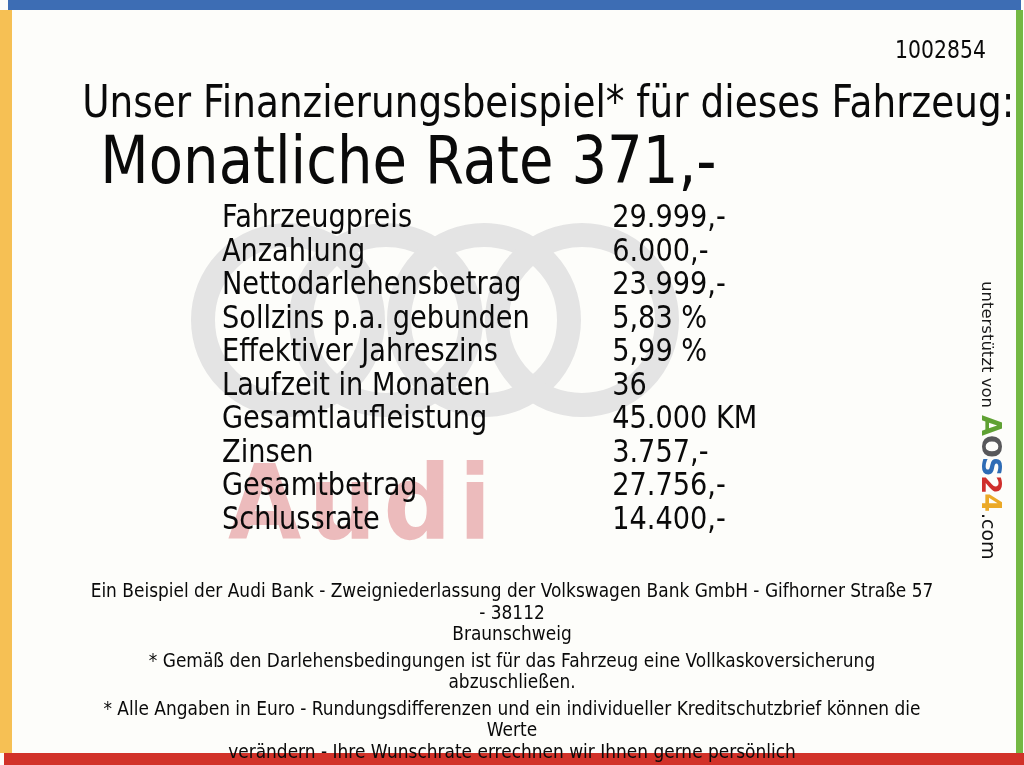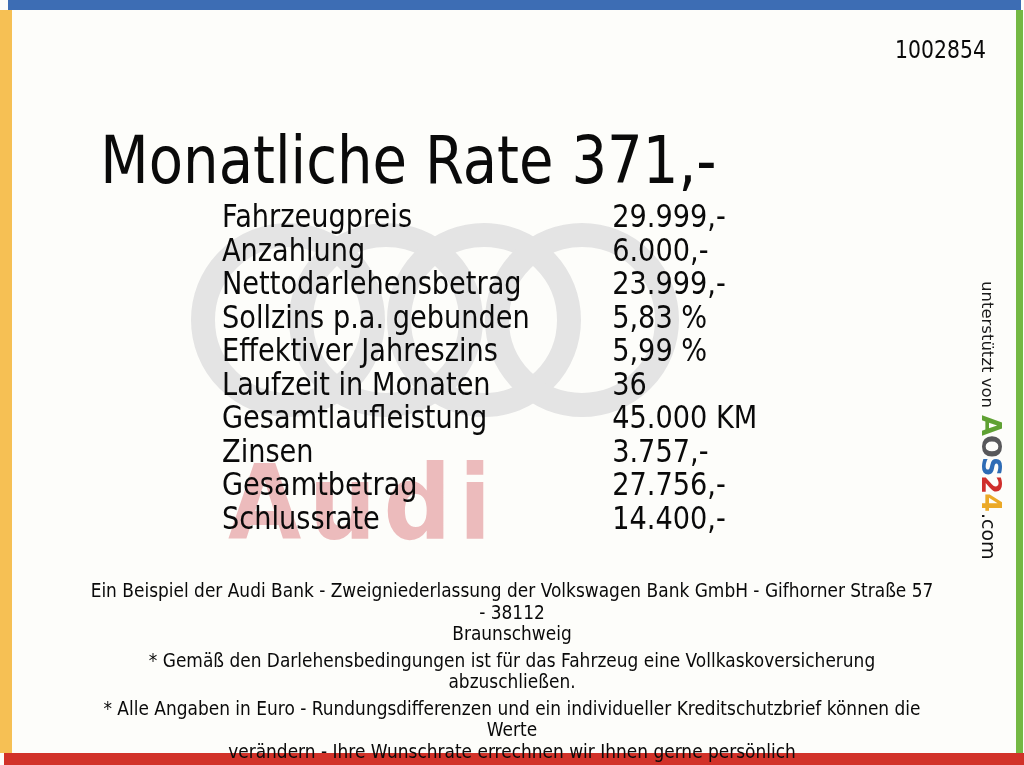--- a/index.html
+++ b/index.html
@@ -75,20 +75,23 @@
       <circle cx="296" cy="104" r="85"></circle>
       <circle cx="394" cy="104" r="85"></circle>
     </g>
   </svg>
   <div class="audi-word" style="color: rgba(198, 35, 45, 0.3);">Audi</div>
 
   <div class="doc-number">
     <span class="cx cx-r">1002854</span>
   </div>
 
+  <h1 class="title">
+    <span class="cx cx-c">Unser Finanzierungsbeispiel* für dieses Fahrzeug:</span>
+  </h1>
   <div class="subtitle">
     <span class="cx cx-c">Monatliche Rate 371,-</span>
   </div>
 
   <div class="ftable">
     <div class="frow">
       <span class="flabel">Fahrzeugpreis</span>
       <span class="fvalue">29.999,-</span>
     </div>
     <div class="frow">

